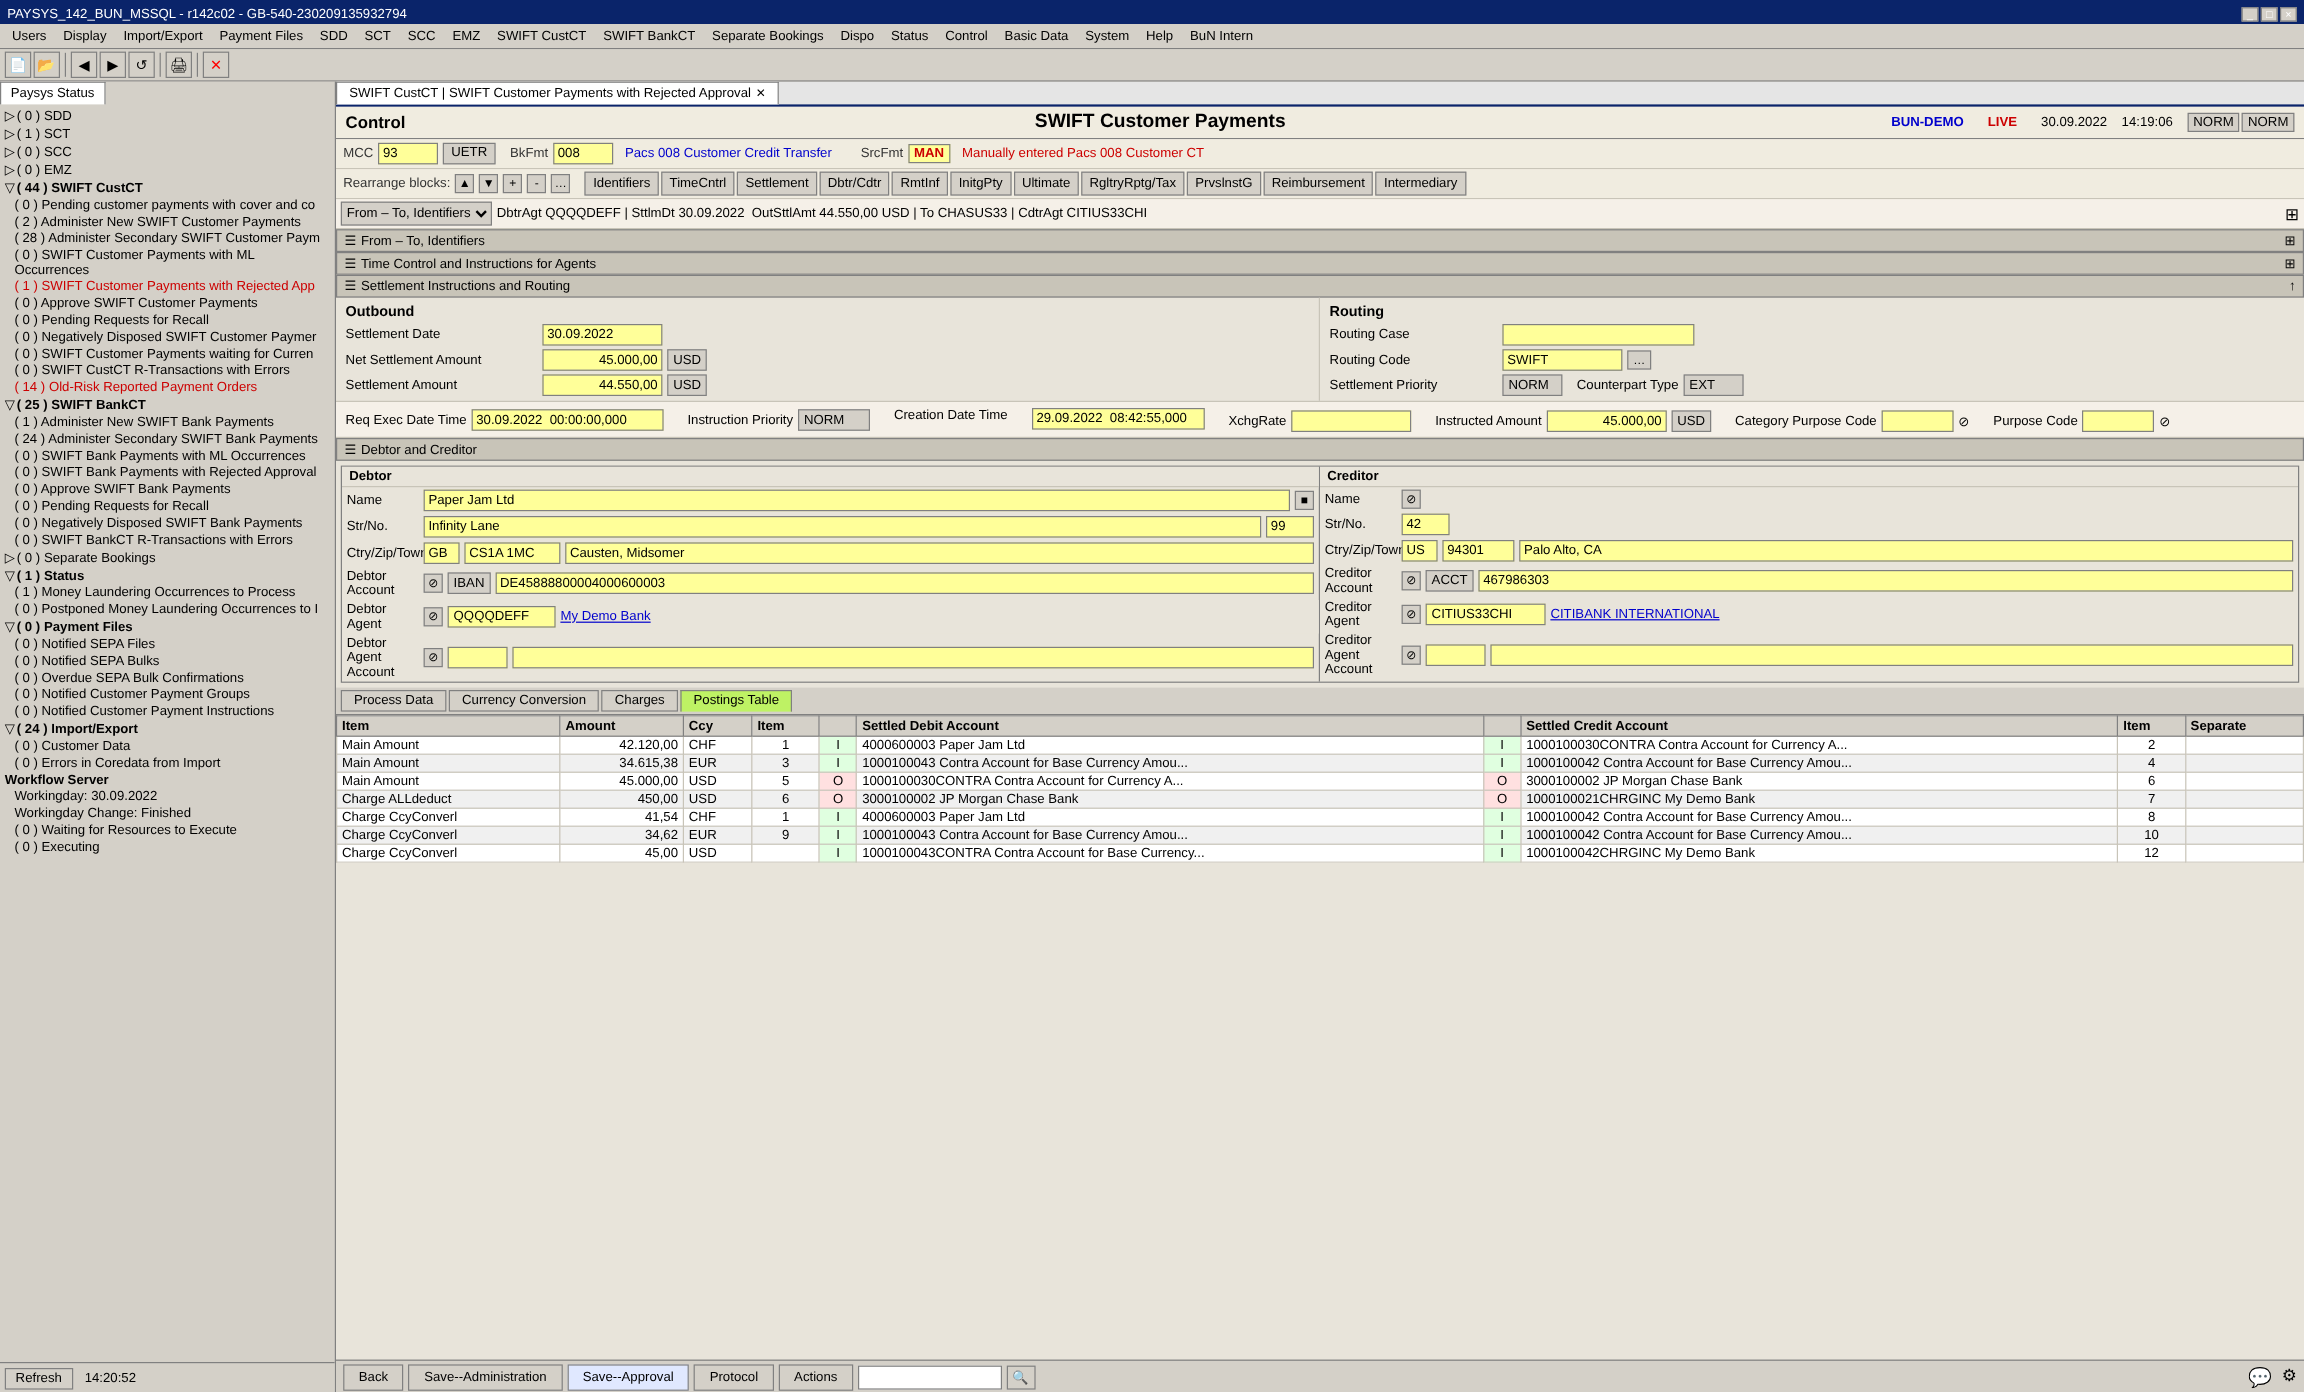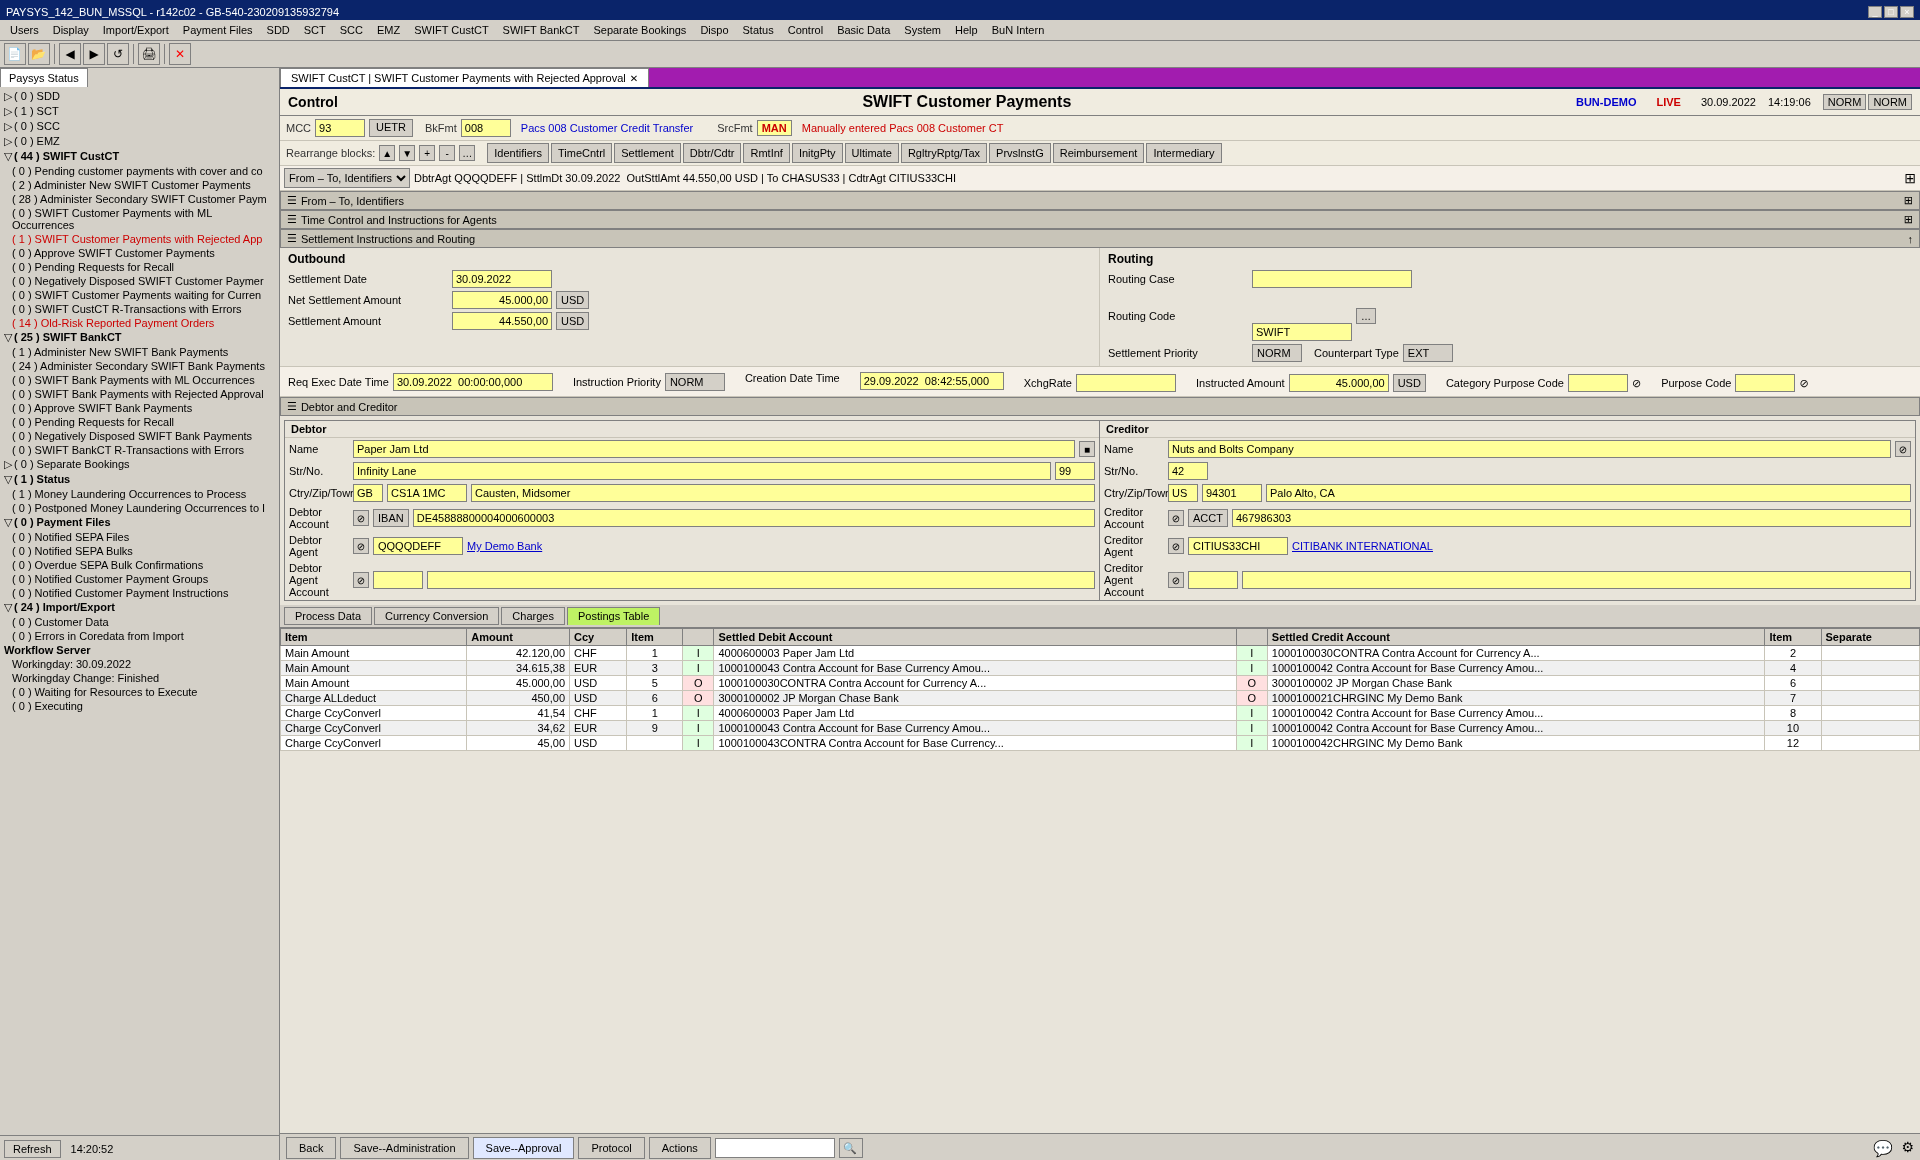--- a/index.html
+++ b/index.html
@@ -30,21 +30,21 @@
     .sidebar-content { flex: 1; overflow-y: auto; padding: 2px; }
     .tree-item { padding: 1px 2px; cursor: pointer; }
     .tree-group { padding-left: 8px; }
     .tree-label { font-size: 11px; }
     .tree-expand { display: inline-block; width: 10px; }
     
     
     .content-area { flex: 1; display: flex; flex-direction: column; overflow: hidden; }
     
     
-    .tab-bar { background: #a21caf; display: flex; border-bottom: 2px solid #0a246a; }
+    .tab-bar { background: #e5e5e5; display: flex; border-bottom: 2px solid #0a246a; }
     .tab { padding: 3px 10px; background: #d4d0c8; border: 1px solid #808080; border-bottom: none; cursor: pointer; font-size: 11px; display: flex; align-items: center; gap: 4px; }
     .tab.active { background: white; }
     .tab-close { font-size: 10px; cursor: pointer; }
     
     
     .control-panel { background: #e8e4da; flex: 1; overflow-y: auto; display: flex; flex-direction: column; }
     
     
     .panel-header { background: #f0ece0; border-bottom: 1px solid #808080; padding: 4px 8px; display: flex; align-items: center; justify-content: space-between; }
     
@@ -325,21 +325,21 @@
         </div>
 
         <div style="padding:4px 8px;">
           <div style="font-weight:bold; font-size:12px; margin-bottom:4px;">Routing</div>
           <div style="display:flex; align-items:center; gap:4px; margin-bottom:3px;">
             <span style="width:140px; font-size:11px;">Routing Case</span>
             <input class="form-input yellow" value="" style="width: 160px;">
           </div>
           <div style="display:flex; align-items:center; gap:4px; margin-bottom:3px;">
             <span style="width:140px; font-size:11px;">Routing Code</span>
-            <input class="form-input yellow" value="SWIFT" style="width: 100px; margin-top: 32px;">
+            <input class="form-input yellow" value="SWIFT" style="width: 100px;">
             <button class="small-btn" style="width:20px;">…</button>
           </div>
           <div style="display:flex; align-items:center; gap:4px;">
             <span style="width:140px; font-size:11px;">Settlement Priority</span>
             <span class="field-box" style="width:50px;">NORM</span>
             <span style="font-size:11px; margin-left:8px;">Counterpart Type</span>
             <span class="field-box" style="width:50px;">EXT</span>
           </div>
         </div>
       </div>
@@ -427,21 +427,20 @@
             <input class="form-input yellow" value="" style="width: 50px;">
             <input class="form-input yellow" value="" style="flex: 1 1 0%;">
           </div>
         </div>
 
         <div class="dc-side">
           <div style="font-weight:bold; padding:2px 6px; background:#e8e4da; border-bottom:1px solid #c8c4b8;">Creditor</div>
 
           <div style="display:flex; align-items:center; gap:4px; padding:2px 4px;">
             <span style="width:60px; font-size:11px;">Name</span>
-            <input class="form-input yellow" value="Nuts and Bolts Company" style="flex: 1 1 0%;">
             <button class="small-btn">⊘</button>
           </div>
 
           <div style="display:flex; align-items:center; gap:4px; padding:2px 4px;">
             <span style="width:60px; font-size:11px;">Str/No.</span>
             <input class="form-input yellow" value="42" style="width: 40px;">
           </div>
 
           <div style="display:flex; align-items:center; gap:4px; padding:2px 4px;">
             <span style="width:60px; font-size:11px;">Ctry/Zip/Town</span>

